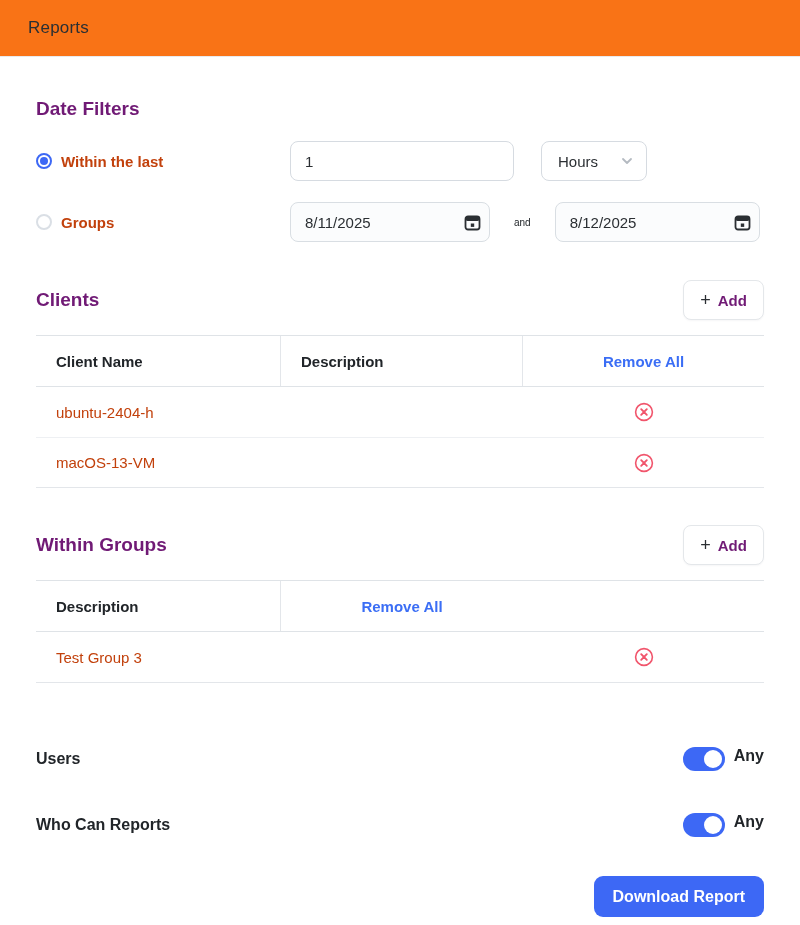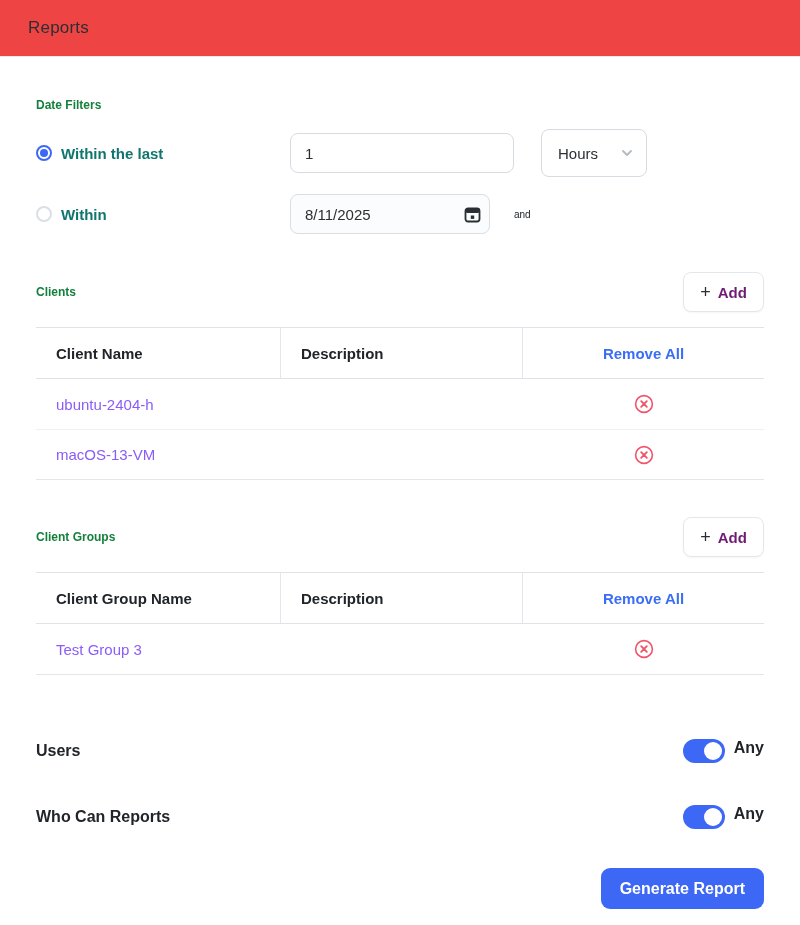--- a/index.html
+++ b/index.html
@@ -5,54 +5,54 @@
   * { margin: 0; padding: 0; box-sizing: border-box; }
   html, body { width: 800px; height: 925px; }
   body {
     font-family: "Liberation Sans", "DejaVu Sans", sans-serif;
     background: #ffffff;
     color: #212529;
     overflow: hidden;
   }
   .app-header {
     height: 57px;
-    background: #ef4444;
+    background: #f97316;
     border-bottom: 1px solid #e8eaed;
     display: flex;
     align-items: center;
     padding: 16px 28px;
   }
   .app-header .title { font-size: 17px; color: #2b2f33; letter-spacing: .2px; }
 
   .content { padding: 0 36px; }
 
-  .section-title { font-size: 12px; font-weight: 700; color: #15803d; }
+  .section-title { font-size: 19px; font-weight: 700; color: #701a75; }
   .date-filters-title { margin-top: 41px; }
 
   .filter-row { display: flex; align-items: center; margin-top: 21px; height: 40px; }
   .radio-group { display: flex; align-items: center; width: 254px; cursor: pointer; }
   .radio {
     width: 16px; height: 16px; border-radius: 50%;
     border: 2px solid #3d68f5; background: #ffffff;
     display: inline-flex; align-items: center; justify-content: center;
     flex: 0 0 auto;
   }
   .radio .dot { width: 8px; height: 8px; border-radius: 50%; background: #3d68f5; }
   .radio.off { border-color: #dadfe5; }
-  .radio-label { margin-left: 9px; font-size: 15px; font-weight: 700; color: #0f766e; text-align: center; }
+  .radio-label { margin-left: 9px; font-size: 15px; font-weight: 700; color: #c2410c; text-align: center; }
 
   .text-input {
     width: 224px; height: 40px;
     border: 1px solid #d6dbe1; border-radius: 8px;
     font-family: inherit; font-size: 15px; color: #2b2f33;
     padding: 0 14px; outline: none; background: #ffffff;
   }
   .select-box {
     margin-left: 27px;
-    width: 106px; height: 48px;
+    width: 106px; height: 40px;
     border: 1px solid #d6dbe1; border-radius: 8px;
     background: #ffffff;
     display: flex; align-items: center; justify-content: space-between;
     padding: 0 12px 0 16px; cursor: pointer;
   }
   .select-box .value { font-size: 15px; color: #2b2f33; }
 
   .date-input {
     width: 200px; height: 40px;
     border: 1px solid #d9dee3; border-radius: 8px;
@@ -95,21 +95,21 @@
   .t-head .th:not(:last-child) { border-right: 1px solid #e3e6ea; }
   .t-head .th.center { justify-content: center; padding: 0; }
   .t-head .th.remove-all { color: #3b6ef5; cursor: pointer; }
 
   .t-row {
     display: grid; grid-template-columns: 245px 242px 1fr;
     height: 50px; align-items: center;
   }
   .t-row + .t-row { border-top: 1px solid #eef0f3; }
   .t-body { border-bottom: 1px solid #e3e6ea; }
-  .t-row .td { font-size: 15px; color: #8b5cf6; padding: 0 20px; }
+  .t-row .td { font-size: 15px; color: #c2410c; padding: 0 20px; }
   .t-row .td.center { display: flex; justify-content: center; padding: 0; }
   .remove-btn { background: none; border: none; cursor: pointer; padding: 0; line-height: 0; }
 
   .toggle-row {
     display: flex; align-items: center; justify-content: space-between;
     margin-top: 42px;
     gap: 8px;
   }
   .toggle-row.first { margin-top: 64px; }
   .toggle-row .row-label { font-size: 16px; font-weight: 700; color: #212529; }
@@ -162,33 +162,43 @@
         <svg width="14" height="14" viewBox="0 0 14 14">
             <path d="M3 5l4 4 4-4" fill="none" stroke="#b4bac1" stroke-width="1.8" stroke-linecap="round" stroke-linejoin="round"></path>
           </svg>
       </span>
     </div>
   </div>
 
   <div class="filter-row">
     <div class="radio-group">
       <span class="radio off"></span>
-      <span class="radio-label">Within</span>
+      <span class="radio-label">Groups</span>
     </div>
     <div class="date-input">
       <span class="value">8/11/2025</span>
       <span>
         <svg width="17" height="17" viewBox="0 0 17 17">
             <rect x="1.5" y="2.5" width="14" height="13" rx="2.5" fill="none" stroke="#2b2f33" stroke-width="1.8"></rect>
             <rect x="1.5" y="2.5" width="14" height="4.5" rx="2" fill="#2b2f33"></rect>
             <rect x="6.8" y="9.5" width="3.4" height="3.4" fill="#2b2f33"></rect>
           </svg>
       </span>
     </div>
     <span class="and-label">and</span>
+    <div class="date-input end">
+      <span class="value">8/12/2025</span>
+      <span>
+        <svg width="17" height="17" viewBox="0 0 17 17">
+            <rect x="1.5" y="2.5" width="14" height="13" rx="2.5" fill="none" stroke="#2b2f33" stroke-width="1.8"></rect>
+            <rect x="1.5" y="2.5" width="14" height="4.5" rx="2" fill="#2b2f33"></rect>
+            <rect x="6.8" y="9.5" width="3.4" height="3.4" fill="#2b2f33"></rect>
+          </svg>
+      </span>
+    </div>
   </div>
 
   <div class="section-head">
     <h2 class="section-title">Clients</h2>
     <button class="add-button">
       <span class="plus">+</span>
       <span class="label">Add</span>
     </button>
   </div>
 
@@ -222,30 +232,29 @@
                 <circle cx="10" cy="10" r="8.4" fill="none" stroke="#f1556c" stroke-width="1.6"></circle>
                 <path d="M7.2 7.2l5.6 5.6M12.8 7.2l-5.6 5.6" stroke="#f1556c" stroke-width="1.9" stroke-linecap="round"></path>
               </svg>
             </button>
           </div>
         </div>
       </div>
   </div>
 
   <div class="section-head groups">
-    <h2 class="section-title">Client Groups</h2>
+    <h2 class="section-title">Within Groups</h2>
     <button class="add-button">
       <span class="plus">+</span>
       <span class="label">Add</span>
     </button>
   </div>
 
   <div class="table">
     <div class="t-head">
-      <div class="th">Client Group Name</div>
       <div class="th">Description</div>
       <div class="th center remove-all">Remove All</div>
     </div>
     <div class="t-body">
 
         <div class="t-row">
           <div class="td">Test Group 3</div>
           <div class="td"></div>
           <div class="td center">
             <button class="remove-btn">
@@ -273,16 +282,16 @@
     <span class="row-label">Who Can Reports</span>
     <div class="toggle-wrap">
       <button class="toggle">
           <span class="knob"></span>
         </button>
       <span class="toggle-state">Any</span>
     </div>
   </div>
 
   <div class="footer-actions">
-    <button class="generate-btn">Generate Report</button>
+    <button class="generate-btn">Download Report</button>
   </div>
 
 </main>
 
 </body></html>

